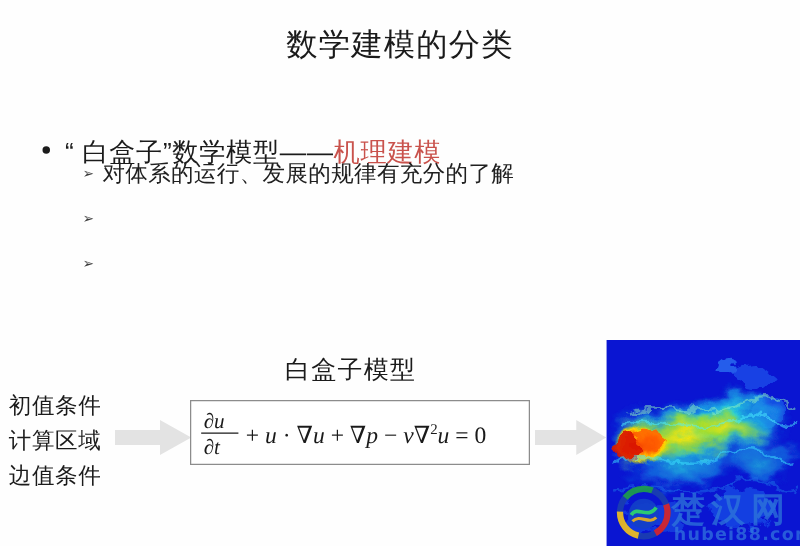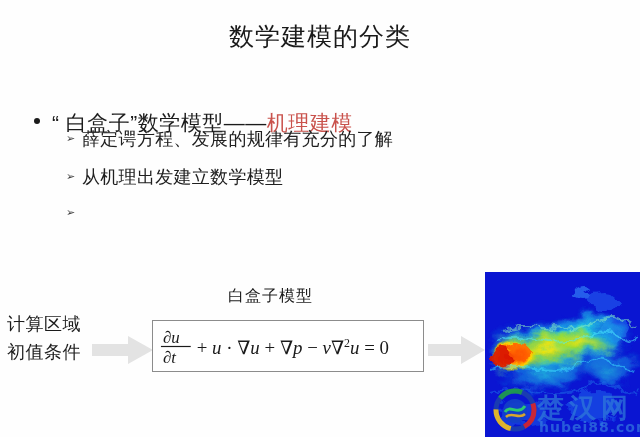--- a/index.html
+++ b/index.html
@@ -106,21 +106,21 @@
     display: block;
   }
   #arrow-left  { left: 92px;  top: 73px;  width: 62px; }
   #arrow-right { left: 428px; top: 73px;  width: 58px; }
 
   
   #box-label {
     position: absolute;
     left: 228px;
     top: 21px;
-    font-size: 16px;
+    font-size: 20px;
     line-height: 26px;
     color: #1b1b1b;
     letter-spacing: 1px;
     white-space: pre;
   }
 
   
   #eq-box {
     position: absolute;
     left: 152px;
@@ -157,36 +157,36 @@
 
   <div class="main-bullet">
     <span class="dot"></span>
     <span class="txt-plain">“ 白盒子”数学模型——</span>
     <span class="txt-accent" style="color:#c9524c;">机理建模</span>
   </div>
 
   <div class="sub-list">
     <div class="sub-item">
       <span class="arrow">➢</span>
-      <span class="sub-text">薛定谔方程、发展的规律有充分的了解</span>
+      <span class="sub-text">对体系的运行、发展的规律有充分的了解</span>
     </div>
     <div class="sub-item">
       <span class="arrow">➢</span>
-      <span class="sub-text">从机理出发建立数学模型</span>
     </div>
     <div class="sub-item">
       <span class="arrow">➢</span>
     </div>
   </div>
 
   <div id="diagram">
 
     <div class="cond-block">
+      <div>初值条件</div>
       <div>计算区域</div>
-      <div>初值条件</div>
+      <div>边值条件</div>
     </div>
 
     <svg class="block-arrow" id="arrow-left" viewBox="0 0 62 30">
       <polygon points="0,9 36,9 36,1 61,15 36,29 36,21 0,21" fill="#e3e3e3"></polygon>
     </svg>
 
     <div id="box-label">白盒子模型</div>
 
     <div id="eq-box">
       <svg id="eq-svg" viewBox="0 0 272 49">

